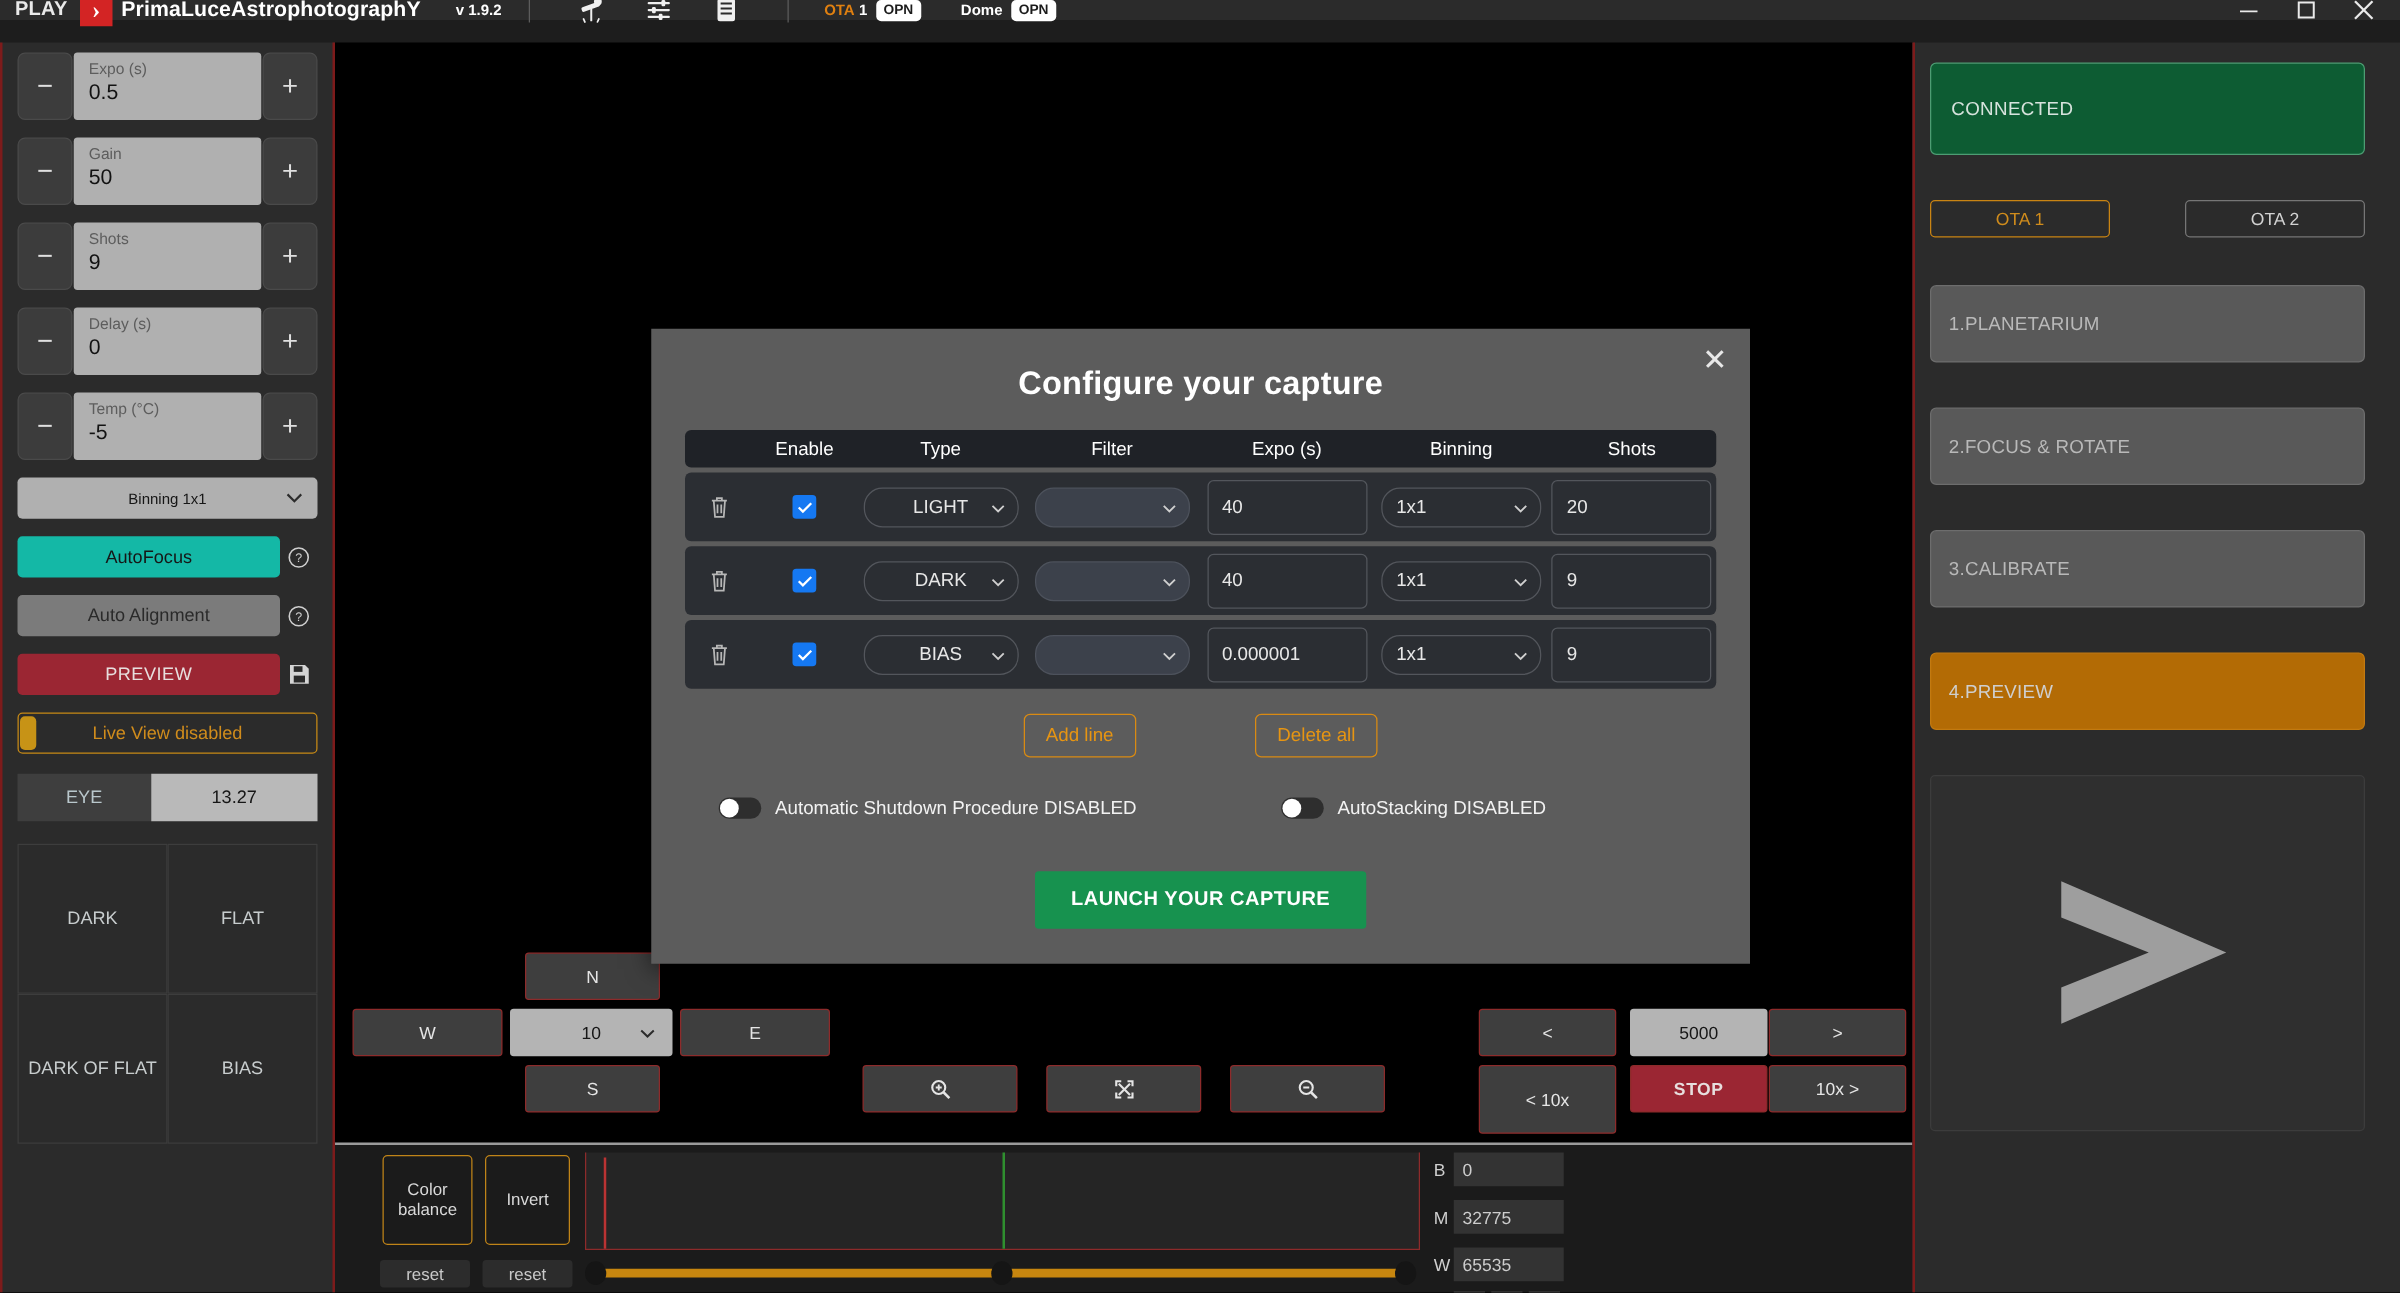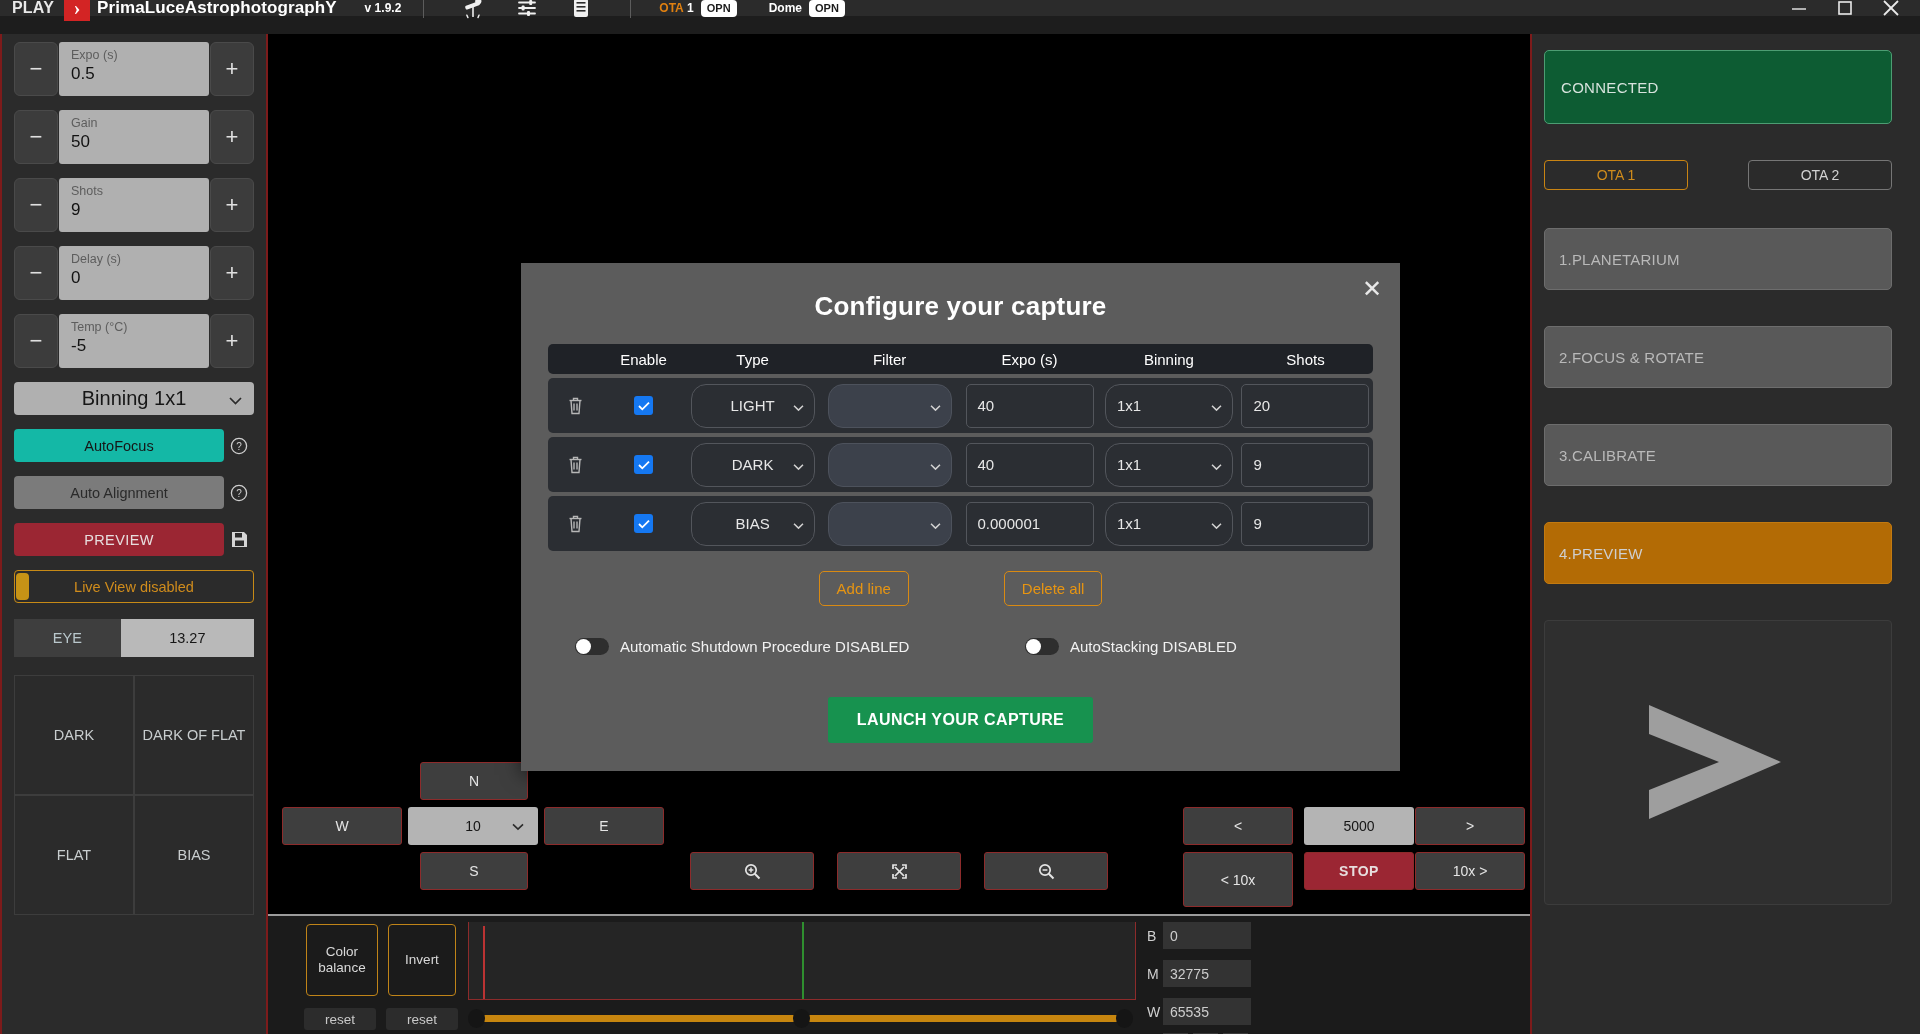--- a/index.html
+++ b/index.html
@@ -57,21 +57,21 @@
   .stepper .sfield {
     flex:1; background:#b0b0b0; border-radius:3px; margin:0 1px;
     padding:6px 12px 0 12px; cursor:text; overflow:hidden;
   }
   .stepper .sfield .lab { color:#5d5d5d; font-size:12.5px; line-height:15px; }
   .stepper .sfield .val { color:#121212; font-size:17px; line-height:21px; }
 
   .dropdown {
     height:33px; background:#b0b0b0; border-radius:4px;
     display:flex; align-items:center; justify-content:center; position:relative;
-    color:#161616; font-size:20px; cursor:pointer; margin-bottom:14px;
+    color:#161616; font-size:12px; cursor:pointer; margin-bottom:14px;
   }
   .dropdown .chev { position:absolute; right:12px; top:50%; transform:translateY(-50%); }
 
   .row-help { display:flex; align-items:center; margin-bottom:14px; }
   .btn-wide {
     flex:1; height:33px; border-radius:4px; display:flex; align-items:center; justify-content:center;
     font-size:14.5px; cursor:pointer;
   }
   .btn-grey  { background:#14b8a6; color:#161616; }
   .btn-grey-d{ background:#7b7b7b; color:#2a2a2a; }
@@ -195,21 +195,21 @@
   .c-type  { width:140px; display:flex; align-items:center; justify-content:center; }
   .c-filter{ width:144px; display:flex; align-items:center; justify-content:center; }
   .c-expo  { width:146px; display:flex; align-items:center; justify-content:center; }
   .c-bin   { width:143px; display:flex; align-items:center; justify-content:center; }
   .c-shots { width:140px; display:flex; align-items:center; justify-content:center; }
   .chk {
     width:19px; height:19px; background:#1578f2; border-radius:3px;
     display:flex; align-items:center; justify-content:center; cursor:pointer;
   }
   .fsel {
-    width:124px; height:44px; border:1px solid #53565c; border-radius:15px;
+    width:124px; height:32px; border:1px solid #53565c; border-radius:15px;
     background:#2b2e33; display:flex; align-items:center; justify-content:center;
     position:relative; color:#e7e7e7; font-size:15px; cursor:pointer;
   }
   .fsel.empty { background:#3c414b; border-color:#4d525c; }
   .fsel .chev { position:absolute; right:10px; top:50%; transform:translateY(-50%); }
   .finp {
     width:128px; height:44px; border:1px solid #53565c; border-radius:5px;
     background:#2b2e33; display:flex; align-items:center; padding-left:11px;
     color:#e7e7e7; font-size:15px; cursor:text;
   }
@@ -415,22 +415,22 @@
       <span class="ltxt">Live View disabled</span>
     </div>
 
     <div class="eye-row">
       <div class="e-left">EYE</div>
       <div class="e-right">13.27</div>
     </div>
 
     <div class="cal-grid">
       <div class="cal-cell">DARK</div>
+      <div class="cal-cell">FLAT</div>
       <div class="cal-cell">DARK OF FLAT</div>
-      <div class="cal-cell">FLAT</div>
       <div class="cal-cell">BIAS</div>
     </div>
   </div>
 
   <div id="center"></div>
 
   <div id="mountbar">
     <div class="mbtn" style="left:152px; top:8px; width:108px; height:38px;">N</div>
     <div class="mbtn" style="left:14px; top:53px; width:120px; height:38px;">W</div>
     <div class="mbtn light" style="left:140px; top:53px; width:130px; height:38px;">

